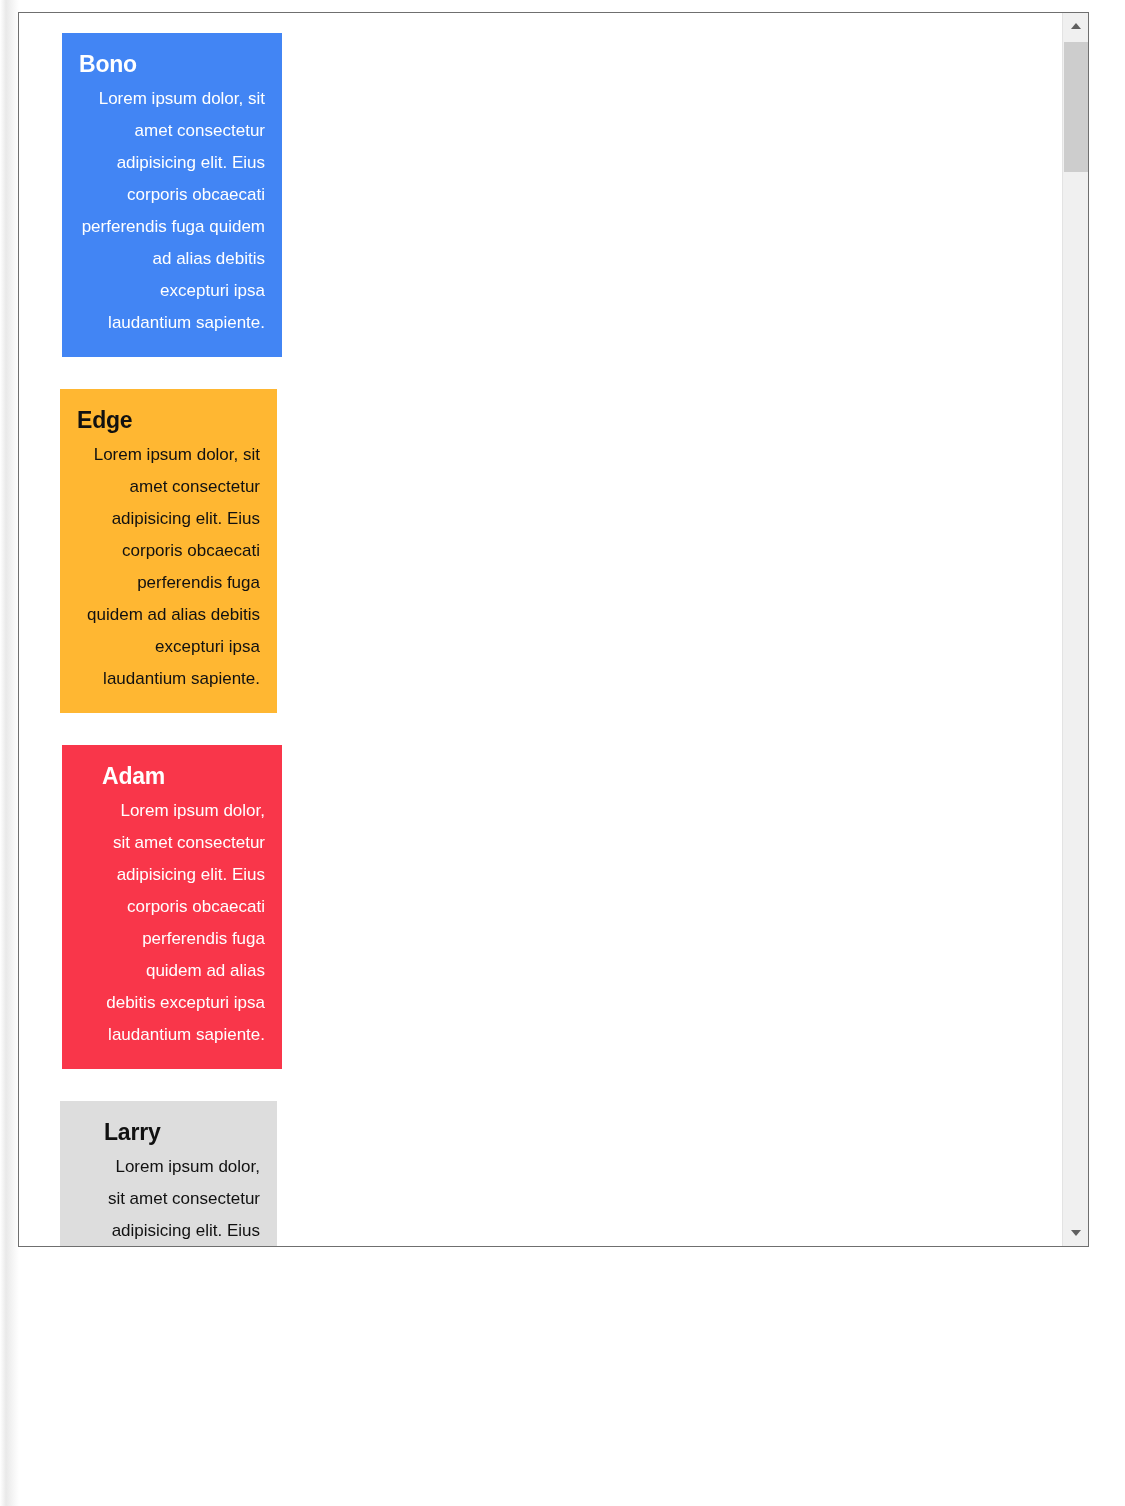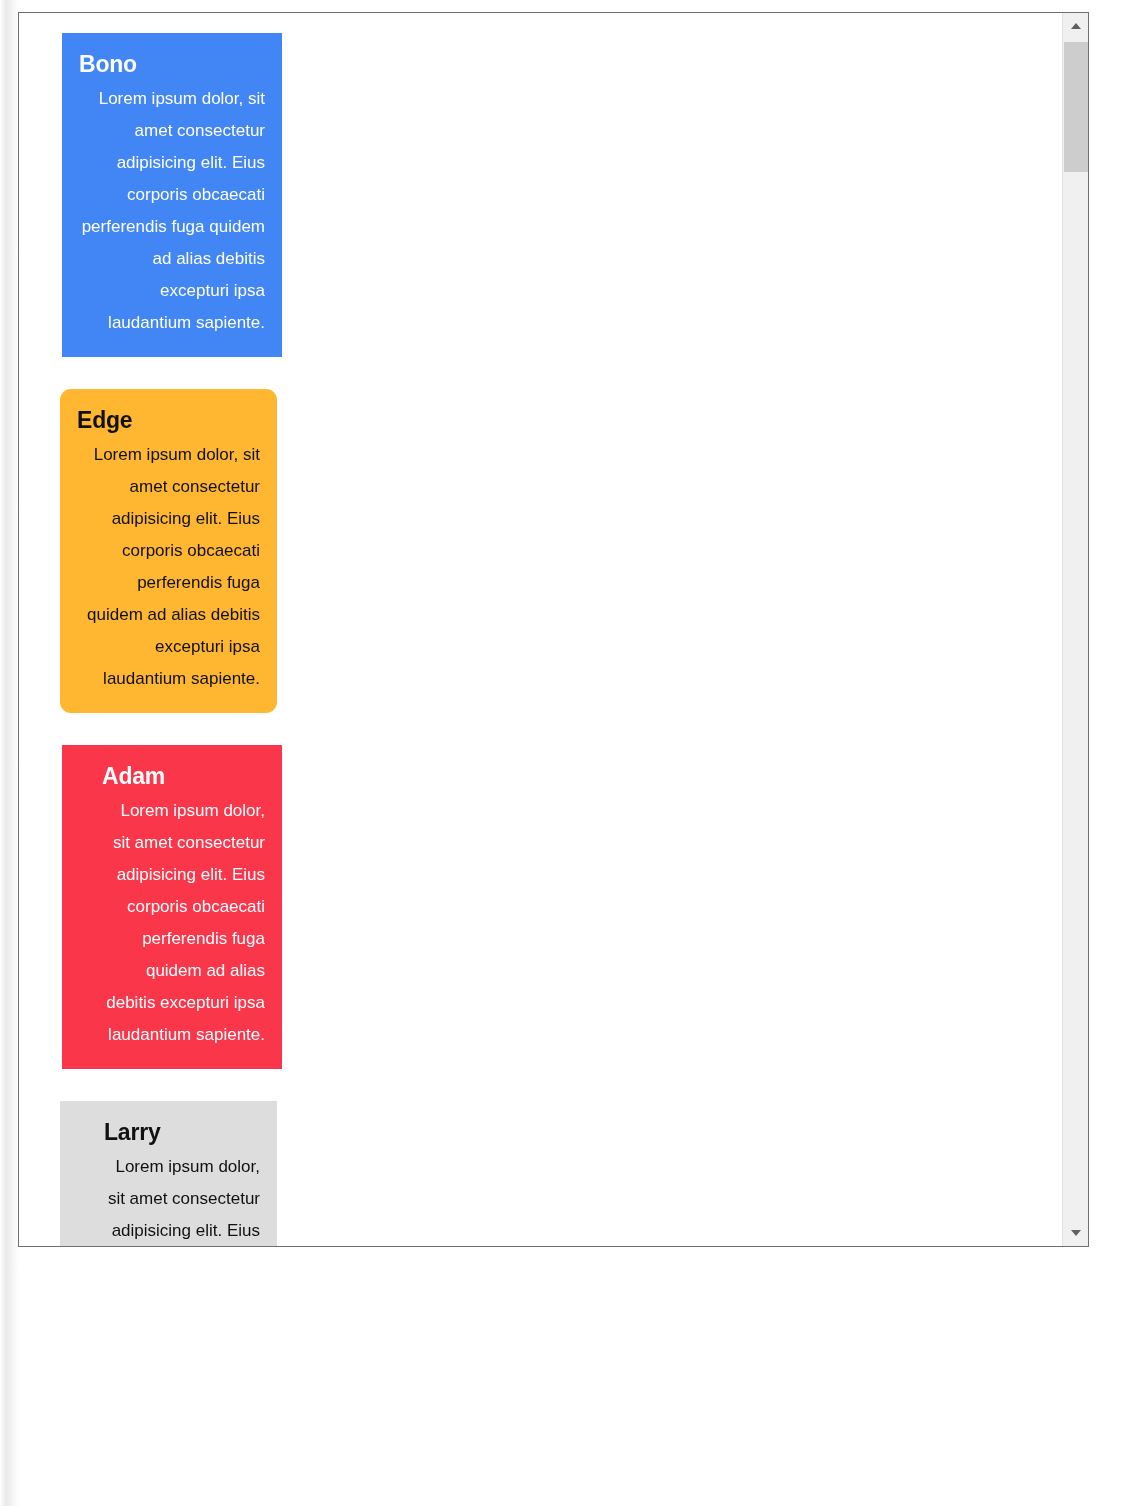--- a/index.html
+++ b/index.html
@@ -69,21 +69,21 @@
   }
   .card-text {
     margin: 0;
     font-size: 17px;
     line-height: 32px;
     font-weight: normal;
     text-align: right;
   }
 
   .card--bono  { background: #4285f4; color: #ffffff; }
-  .card--edge  { background: #ffb732; color: #111111; margin-left: -2px; width: 217px; border-radius: 11px; }
+  .card--edge  { background: #ffb732; color: #111111; margin-left: -2px; width: 217px; }
   .card--adam  { background: #f9364a; color: #ffffff; }
   .card--larry { background: #dddddd; color: #111111; margin-left: -2px; width: 217px; margin-bottom: 0; }
 
   
   .scrollbar {
     position: absolute;
     top: 0;
     right: 0;
     width: 26px;
     height: 100%;

